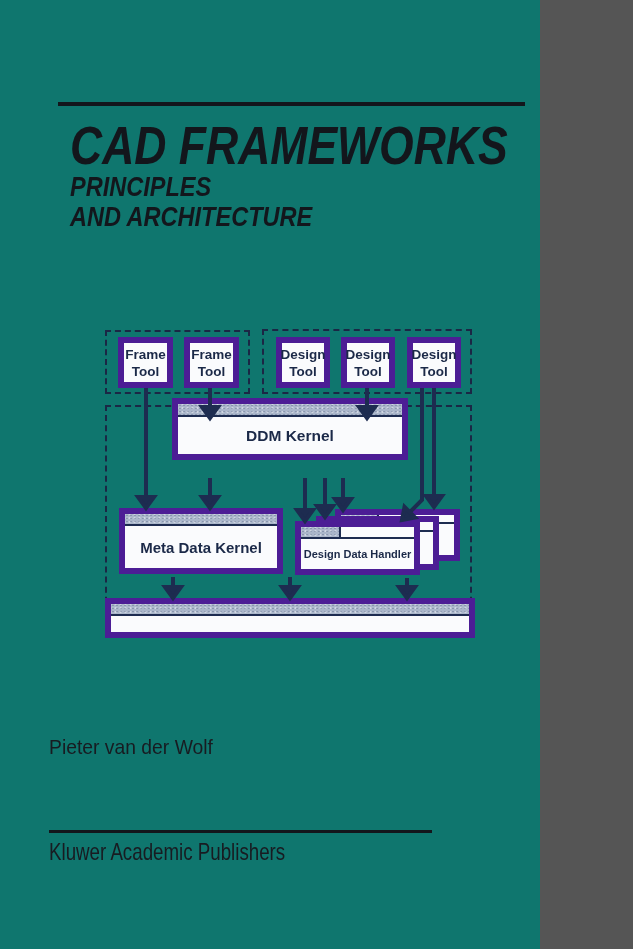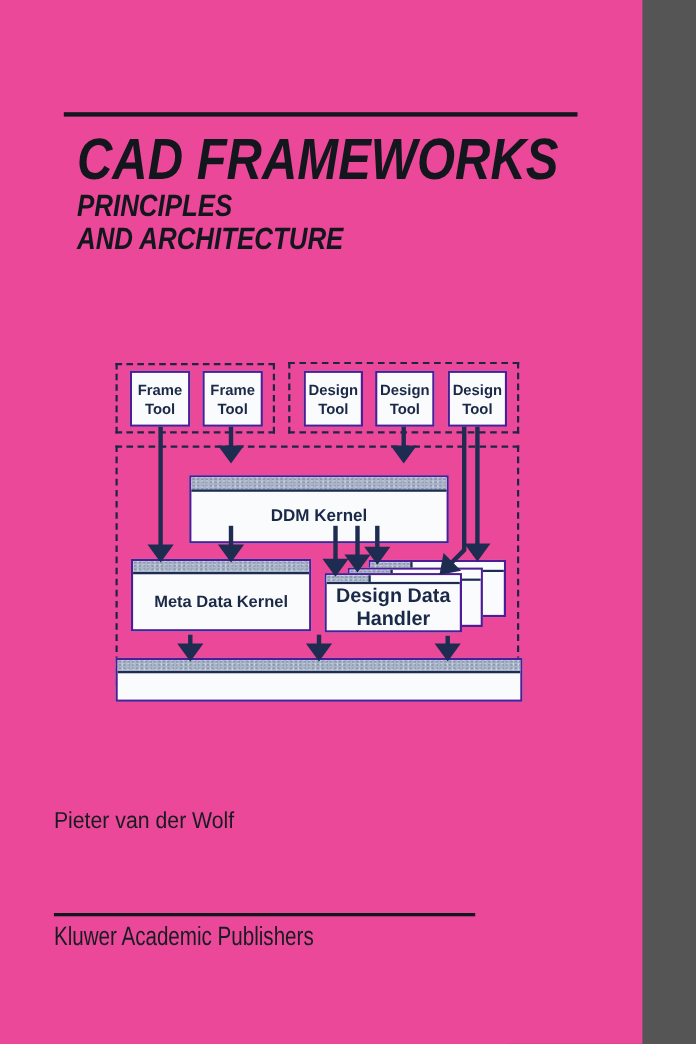--- a/index.html
+++ b/index.html
@@ -1,18 +1,18 @@
 <!DOCTYPE html>
 <html><head>
 <meta charset="utf-8">
 <style>
   html,body{margin:0;padding:0;background:#555;}
   .cover{
-    position:relative;width:584px;height:949px;overflow:hidden;
-    background:#ec4899;
+    position:relative;width:540px;height:949px;overflow:hidden;
+    background:#0f766e;
     font-family:"Liberation Sans", sans-serif;
   }
   .abs{position:absolute;}
   .rule{background:#13161c;}
 
   
   .top-rule{left:58px;top:102px;width:467px;height:4px;}
   .book-title{
     left:70px;top:119px;margin:0;
     font-size:53px;line-height:1;font-weight:bold;font-style:italic;
@@ -22,21 +22,21 @@
   .book-subtitle{
     left:70px;top:172px;
     font-size:28px;line-height:30px;font-weight:bold;font-style:italic;
     color:#13161c;white-space:nowrap;
     transform:scaleX(.84);transform-origin:left top;
   }
 
   
   .dash-group{border:2px dashed #1b2745;box-sizing:border-box;z-index:0;}
   .dbox{
-    box-sizing:border-box;background:#FAFBFD;border:2px solid #4c1d95;
+    box-sizing:border-box;background:#FAFBFD;border:6px solid #4c1d95;
     color:#1b2948;font-weight:bold;z-index:2;
   }
   .tool-box{
     display:flex;flex-direction:column;align-items:center;justify-content:center;
     font-size:13.5px;line-height:17px;text-align:center;
   }
   .tex{
     background-color:#AAB6CA;
     background-image:
       radial-gradient(rgba(62,78,112,.30) 1px, transparent 1.3px),
@@ -95,21 +95,21 @@
     </div>
     <div class="abs dbox tool-box" style="left:341px;top:337px;width:54px;height:51px;">
       <span>Design</span>
       <span>Tool</span>
     </div>
     <div class="abs dbox tool-box" style="left:407px;top:337px;width:54px;height:51px;">
       <span>Design</span>
       <span>Tool</span>
     </div>
 
-    <div class="abs dbox panel" style="left:172px;top:432px;width:236px;height:62px;">
+    <div class="abs dbox panel" style="left:172px;top:398px;width:236px;height:62px;">
       <div class="panel-strip tex" style="height:13px;"></div>
       <div class="panel-body" style="font-size:15.5px;">DDM Kernel</div>
     </div>
 
     <div class="abs dbox panel" style="left:119px;top:508px;width:164px;height:66px;">
       <div class="panel-strip tex" style="height:12px;"></div>
       <div class="panel-body" style="font-size:15px;">Meta Data Kernel</div>
     </div>
 
     <div class="abs dbox panel ddh" style="left:335px;top:509px;width:125px;height:52px;">
@@ -121,21 +121,21 @@
     <div class="abs dbox panel ddh" style="left:316px;top:516px;width:123px;height:54px;">
       <div class="panel-strip" style="height:10px;">
         <div class="tab tex" style="width:39px;"></div>
       </div>
       <div class="panel-body"></div>
     </div>
     <div class="abs dbox panel ddh" style="left:295px;top:521px;width:125px;height:54px;">
       <div class="panel-strip" style="height:12px;">
         <div class="tab tex" style="width:40px;"></div>
       </div>
-      <div class="panel-body" style="font-size:18px;">Design Data Handler</div>
+      <div class="panel-body" style="font-size:11px;">Design Data Handler</div>
     </div>
 
     <div class="abs dbox panel bar" style="left:105px;top:598px;width:370px;height:40px;">
       <div class="panel-strip tex" style="height:12px;"></div>
       <div class="panel-body"></div>
     </div>
 
     <svg class="abs arrows" viewBox="0 0 633 949">
       <g stroke="#1D2C50" stroke-width="4" fill="#1D2C50">
 

